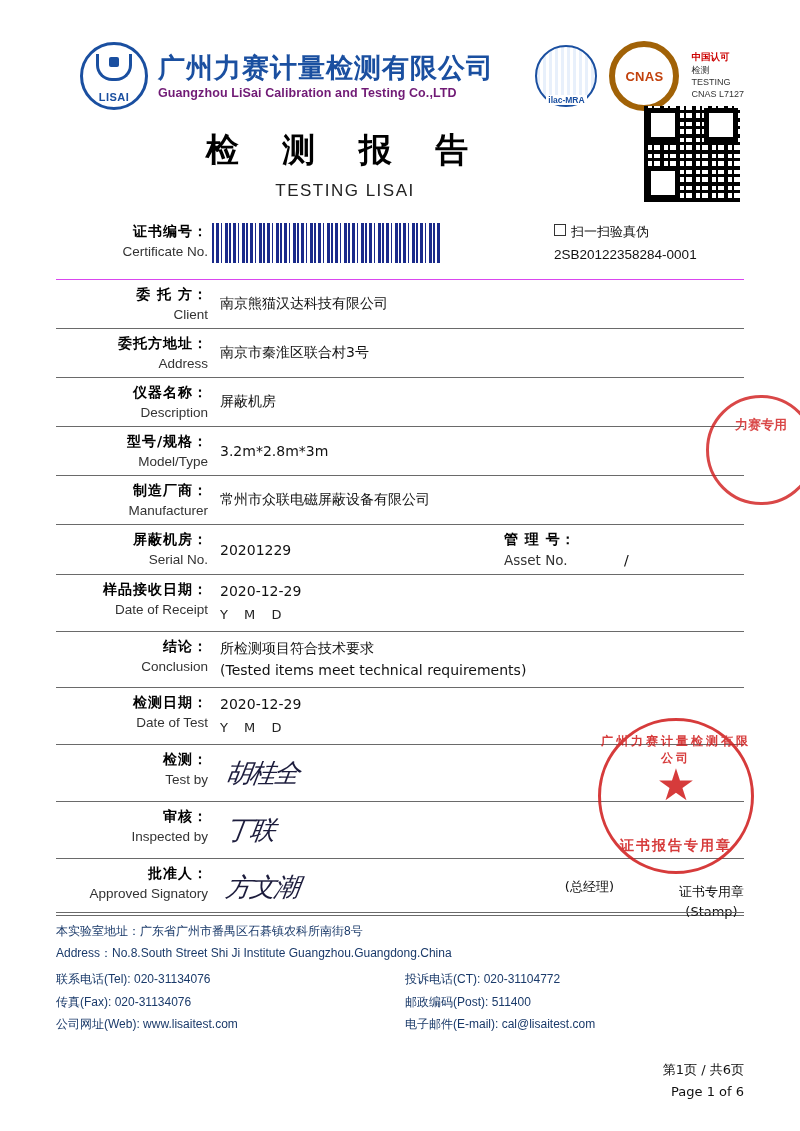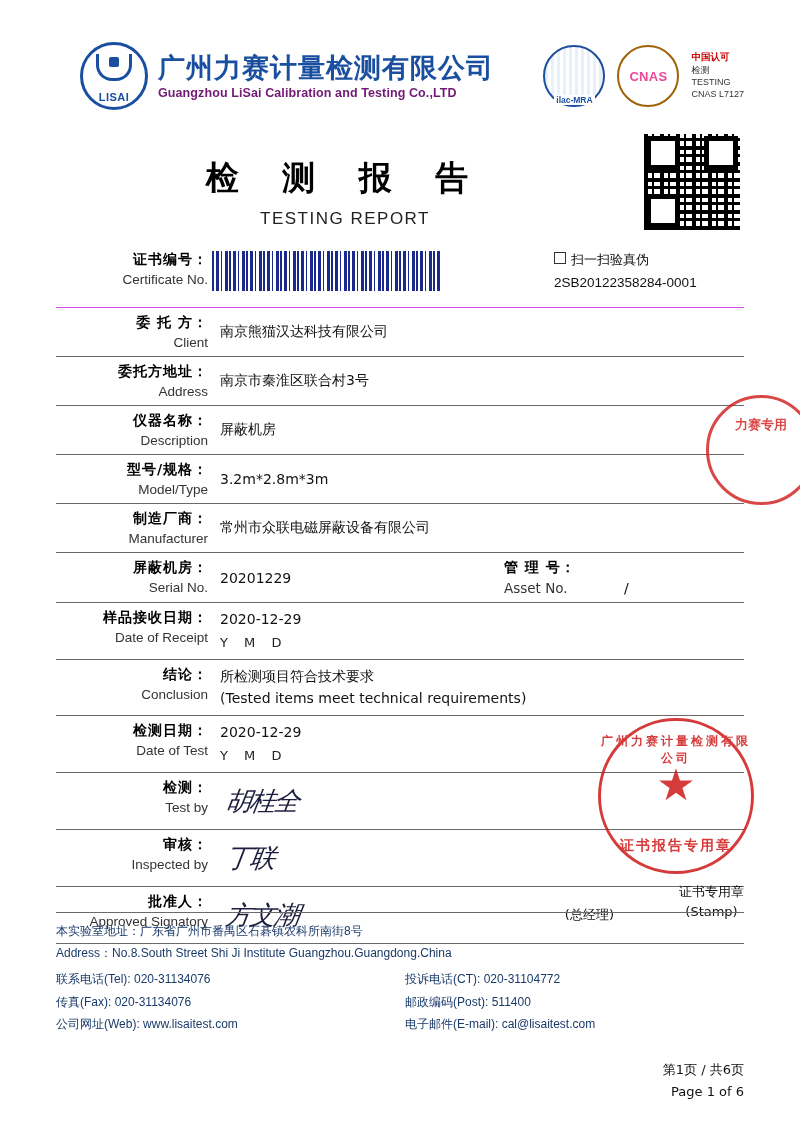--- a/index.html
+++ b/index.html
@@ -113,44 +113,44 @@
   .ilac span {
     font-size: 8.5px;
     font-weight: bold;
     background: #fff;
     padding: 0 2px;
   }
   .cnas {
     width: 58px;
     height: 58px;
     border-radius: 50%;
-    border: 2px solid #a16207;
+    border: 6px solid #a16207;
     display: flex;
     align-items: center;
     justify-content: center;
     font-size: 13px;
     font-weight: bold;
-    color: #ec4899;
+    color: #c2410c;
     letter-spacing: 0.3px;
     background: #fff;
   }
   .cnas-text {
     font-size: 9px;
     line-height: 1.35;
     color: #333;
   }
   .cnas-text .red {
     color: #c00;
     font-weight: bold;
     font-size: 9.5px;
   }
 
   
   .title-block {
-    margin-top: 44px;
+    margin-top: 16px;
     text-align: center;
     position: relative;
     padding-right: 110px;
   }
   .title-cn {
     font-size: 33px;
     font-weight: bold;
     letter-spacing: 16px;
     font-family: "DejaVu Sans", sans-serif;
     color: #000;
@@ -447,21 +447,21 @@
         <div class="red">中国认可</div>
         <div>检测</div>
         <div>TESTING</div>
         <div>CNAS L7127</div>
       </div>
     </div>
   </div>
 
   <div class="title-block">
     <div class="title-cn">检 测 报 告</div>
-    <div class="title-en">TESTING  REPORT</div>
+    <div class="title-en">TESTING  LISAI</div>
     <div class="qr">
         <i></i>
       </div>
   </div>
 
   <div class="barcode-row">
     <div class="label-col">
       <div class="lbl-cn">证书编号：</div>
       <div class="lbl-en">Certificate No.</div>
     </div>

